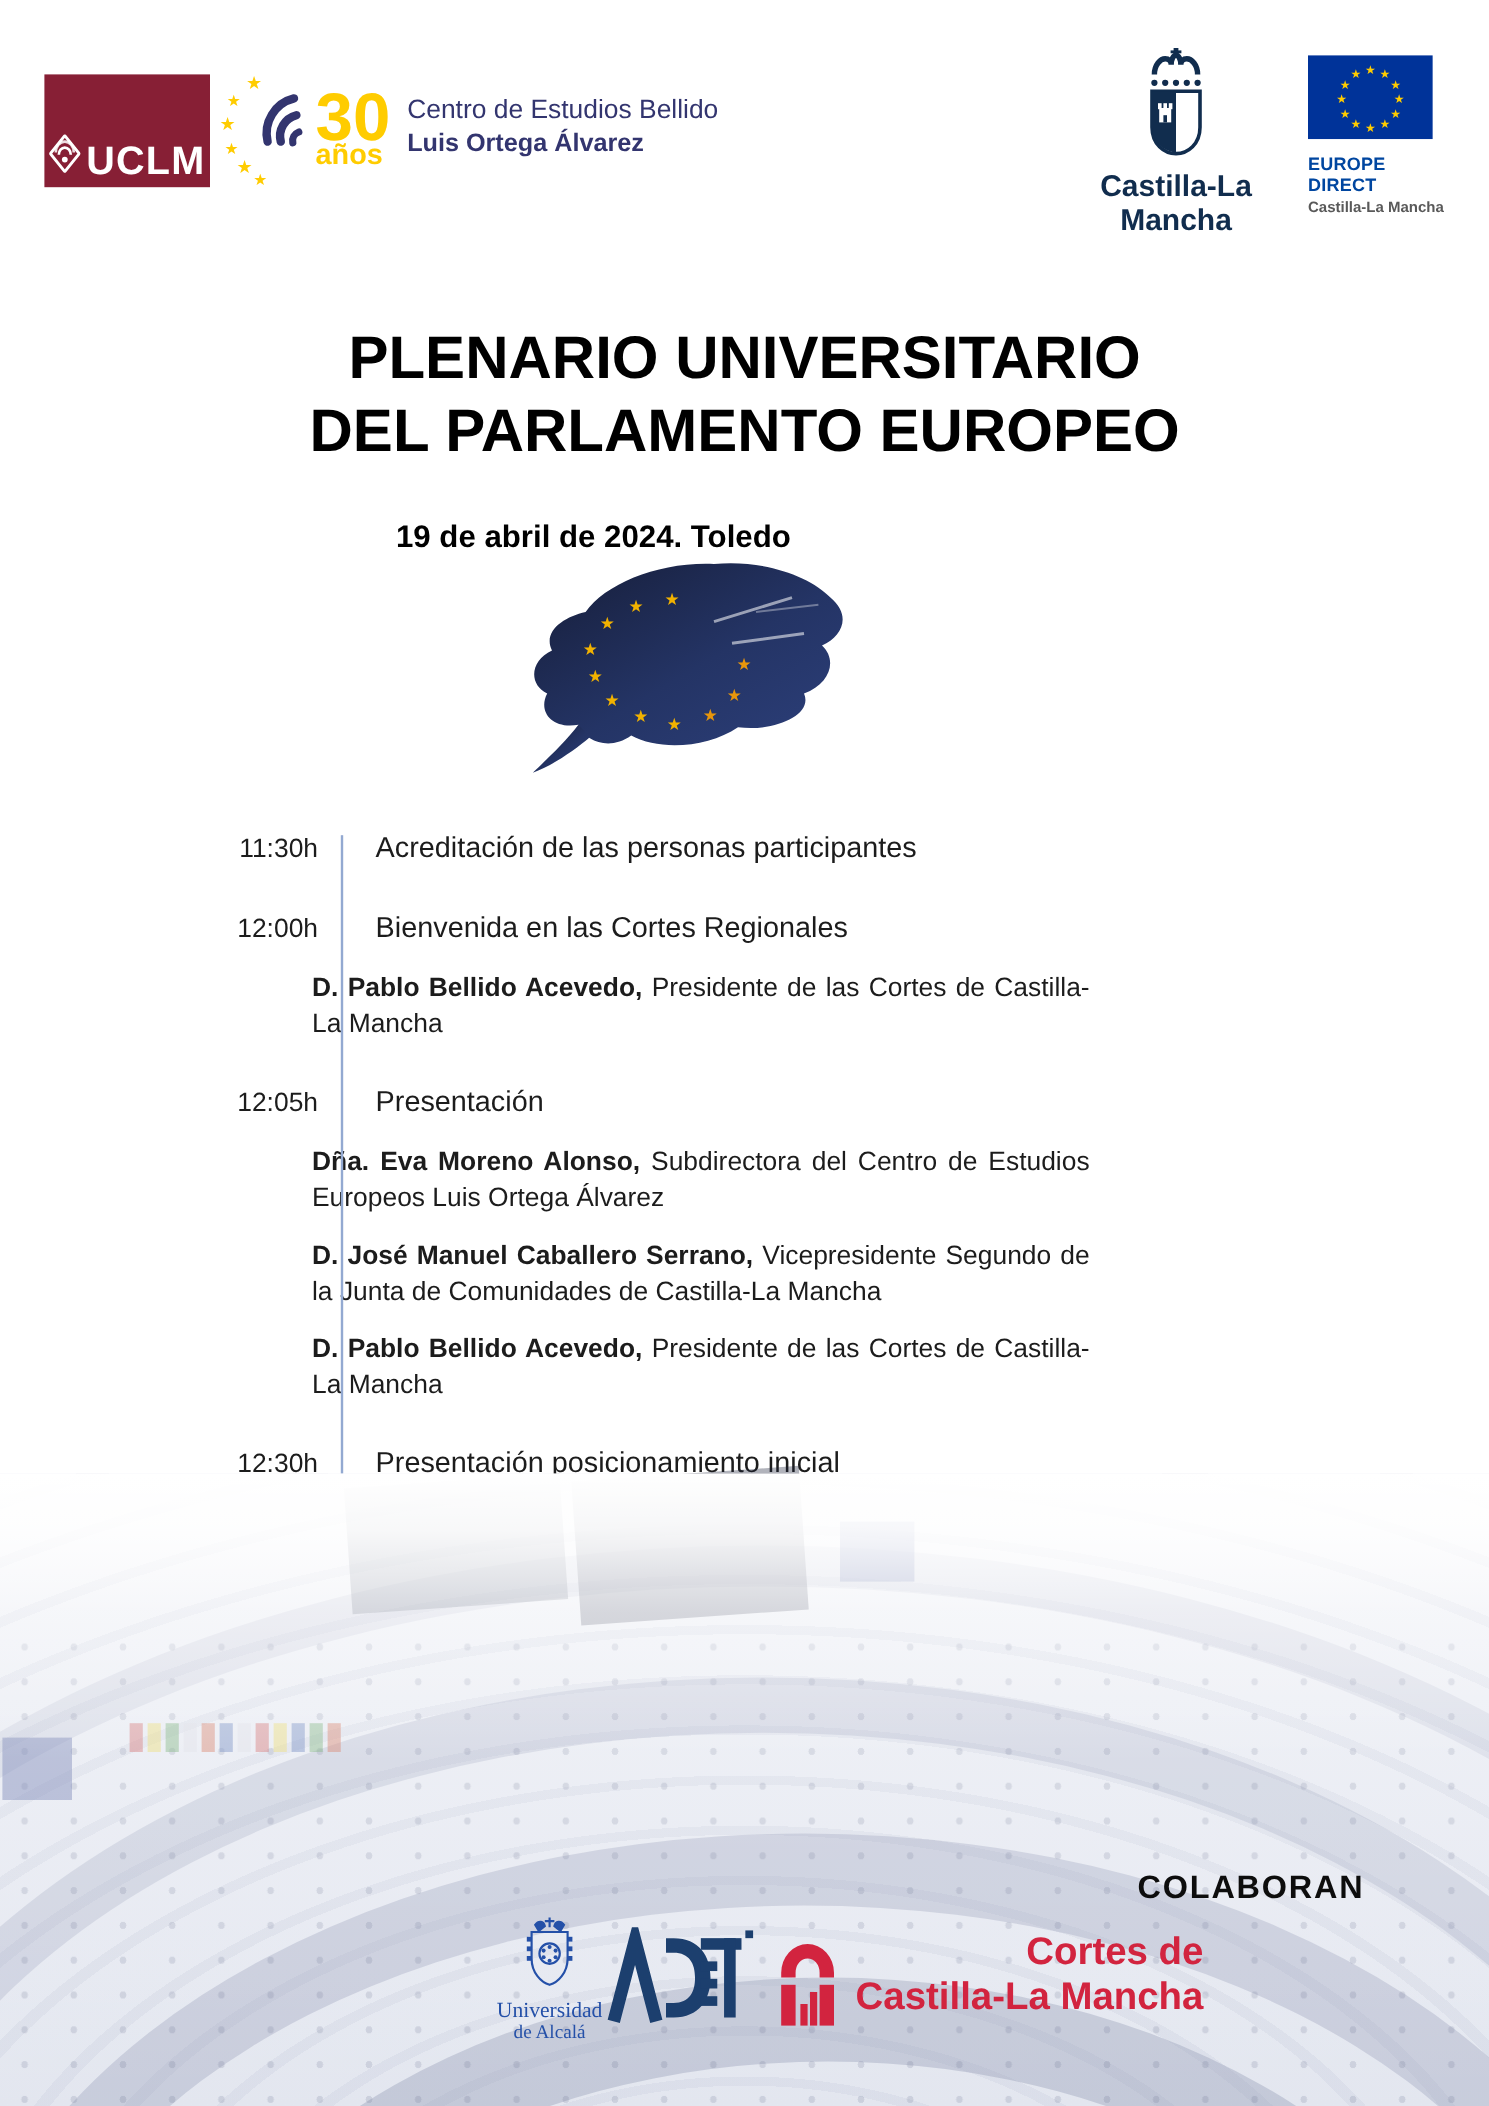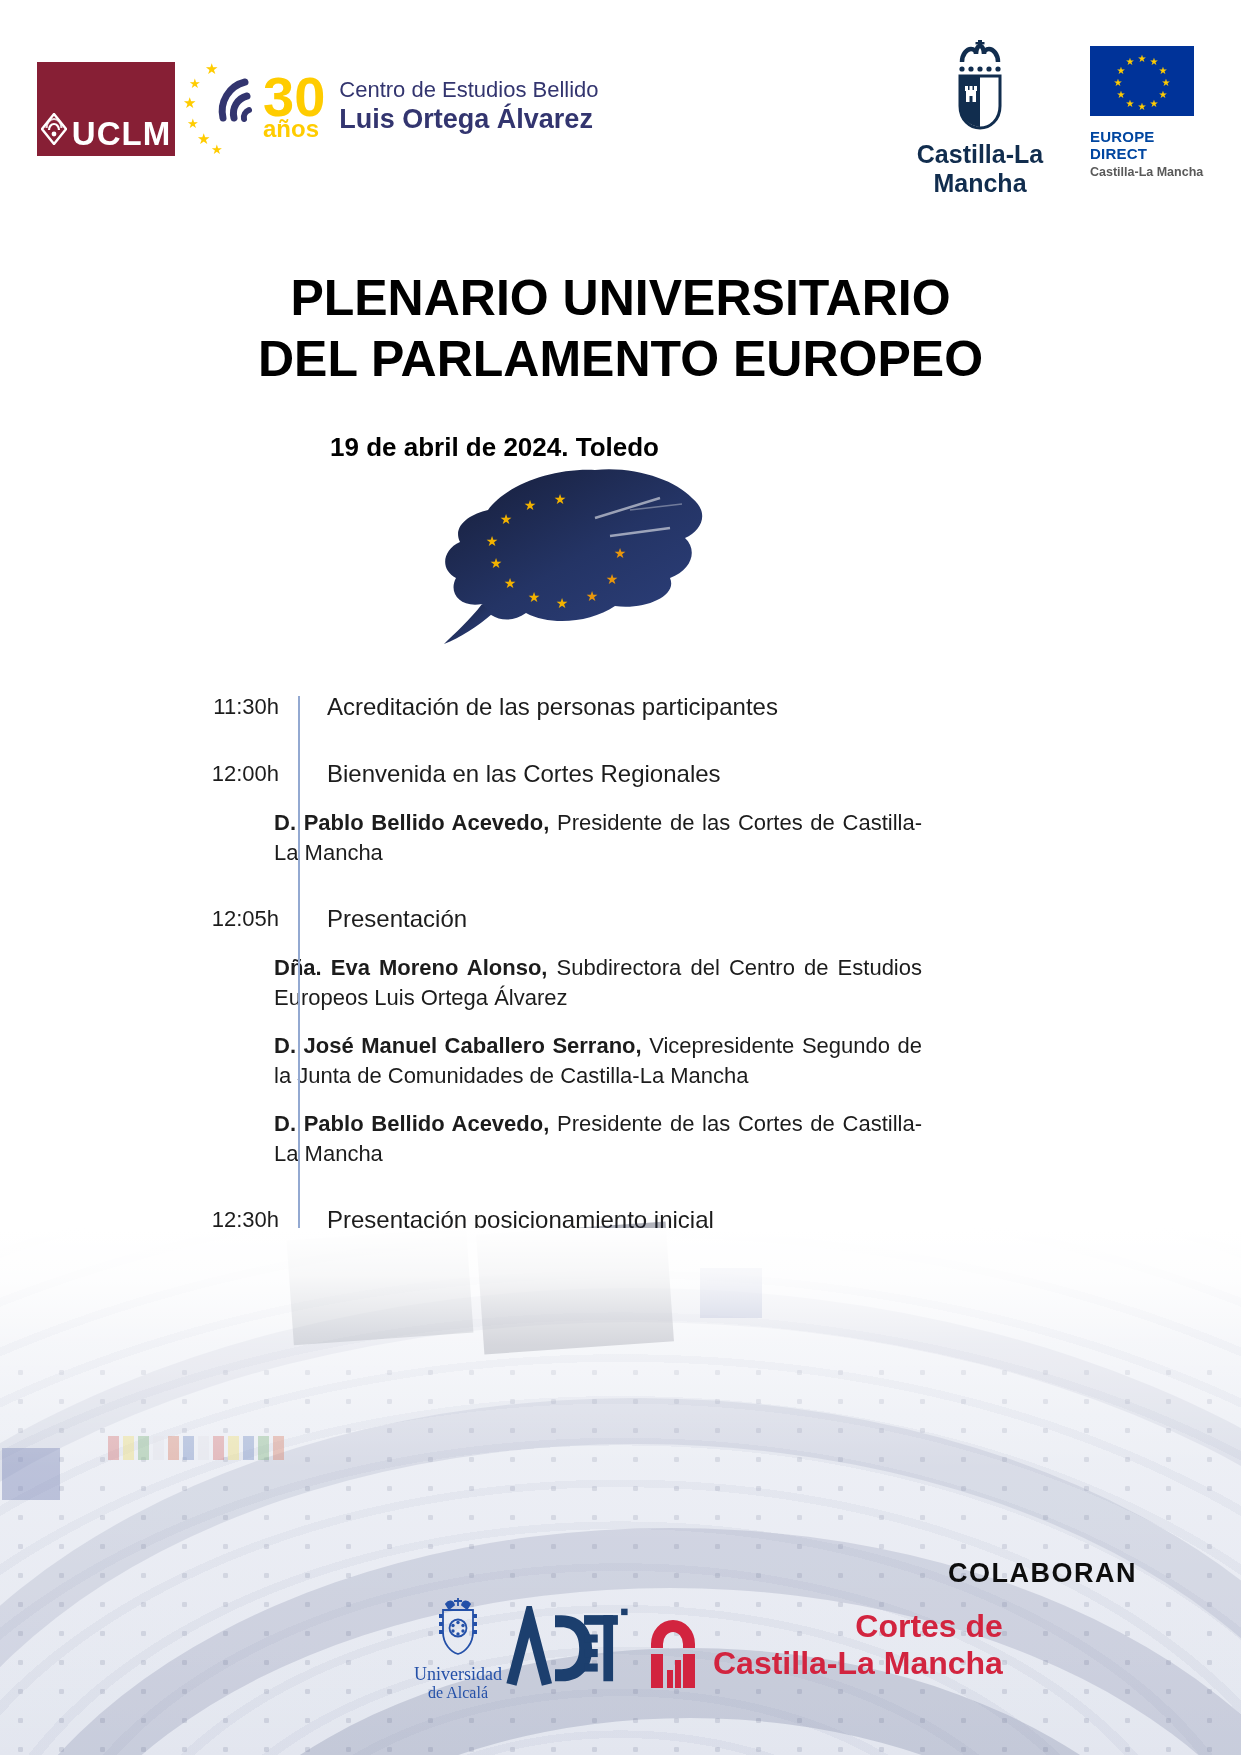--- a/index.html
+++ b/index.html
@@ -9,34 +9,34 @@
 
   
   .uclm-box{left:37px;top:62px;width:138px;height:94px;background:#871F35;
             display:flex;align-items:flex-end;justify-content:center;gap:5px;padding-bottom:7px;box-sizing:border-box;}
   .uclm-box .uclm-label{color:#fff;font-weight:bold;font-size:33px;letter-spacing:1px;line-height:30px;}
   .cee{left:183px;top:52px;display:flex;align-items:center;gap:6px;}
   .cee-num{color:#FFCC00;font-weight:bold;font-size:56px;line-height:50px;}
   .cee-anios{color:#FFCC00;font-weight:bold;font-size:24px;line-height:22px;margin-top:-4px;}
   .cee-text{margin-left:8px;}
   .cee-line1{color:#33356F;font-size:22px;line-height:26px;}
-  .cee-line2{color:#33356F;font-size:27px;font-weight:bold;line-height:32px;}
+  .cee-line2{color:#33356F;font-size:21px;font-weight:bold;line-height:32px;}
   .clm{left:880px;top:40px;width:200px;text-align:center;}
   .clm-name{color:#112D4E;font-weight:bold;font-size:25px;margin-top:4px;}
   .ed{left:1090px;top:46px;width:125px;}
   .ed-line1{color:#0046A0;font-weight:bold;font-size:15px;margin-top:8px;letter-spacing:.2px;}
   .ed-line2{color:#595959;font-weight:bold;font-size:12.5px;margin-top:3px;}
 
   
   .title{left:0;top:268px;width:1241px;text-align:center;font-weight:bold;font-size:50px;line-height:61px;color:#000;}
   .subtitle{left:0;top:432px;width:989px;text-align:center;font-weight:bold;font-size:26px;color:#000;}
   .splash{left:430px;top:458px;}
 
   
-  .schedule{left:164px;top:690px;width:820px;}
+  .schedule{left:150px;top:690px;width:820px;}
   .sched-line{position:absolute;left:134px;top:6px;width:2px;height:762px;background:#93A9D1;}
   .item{margin-bottom:34px;}
   .row{display:flex;align-items:center;}
   .time{width:115px;text-align:right;font-size:22px;flex:none;}
   .stitle{margin-left:48px;width:648px;font-size:24px;line-height:33px;}
   .speakers{margin-left:110px;width:648px;}
   .speakers p{margin:18px 0 0 0;font-size:22px;line-height:30px;text-align:justify;}
   .speakers b{font-weight:bold;}
 
   

